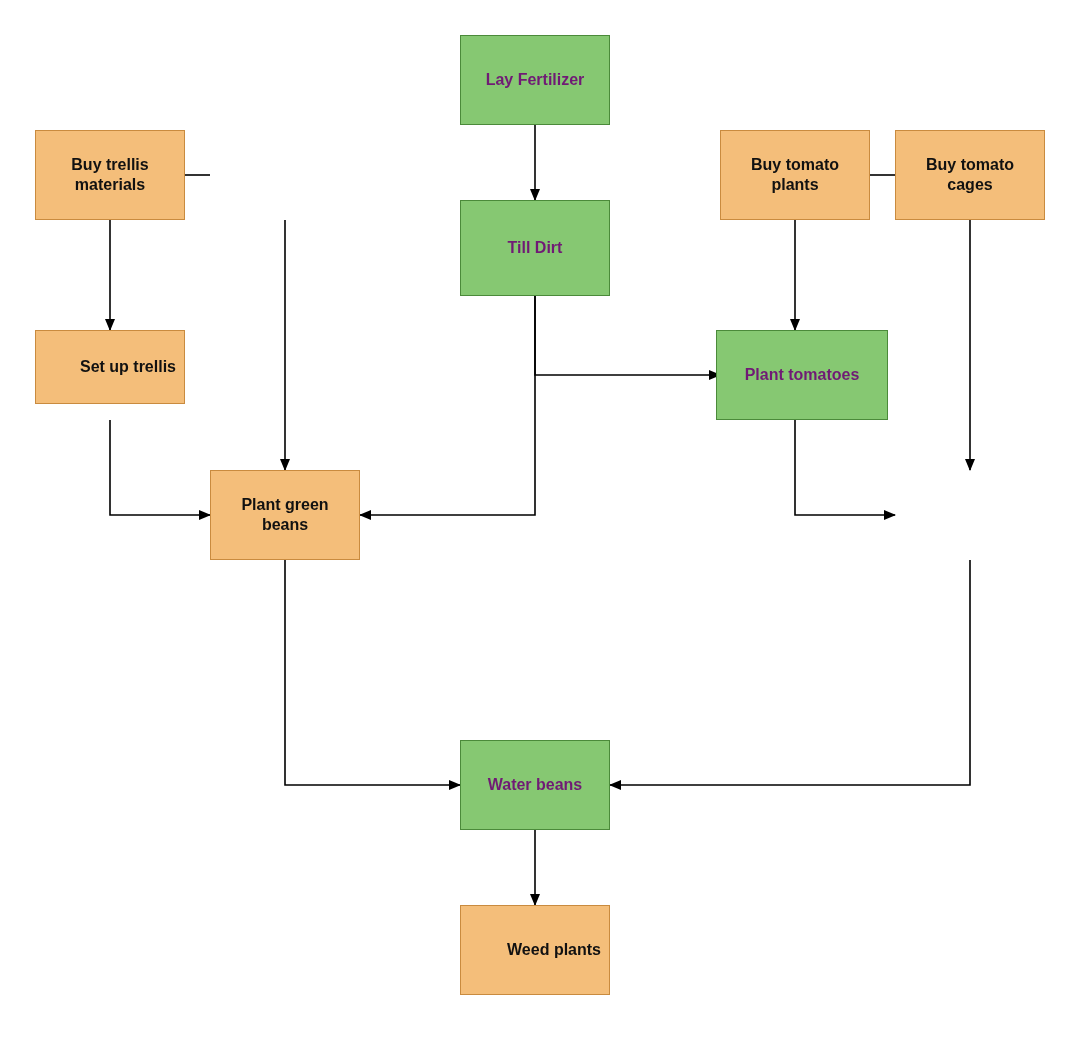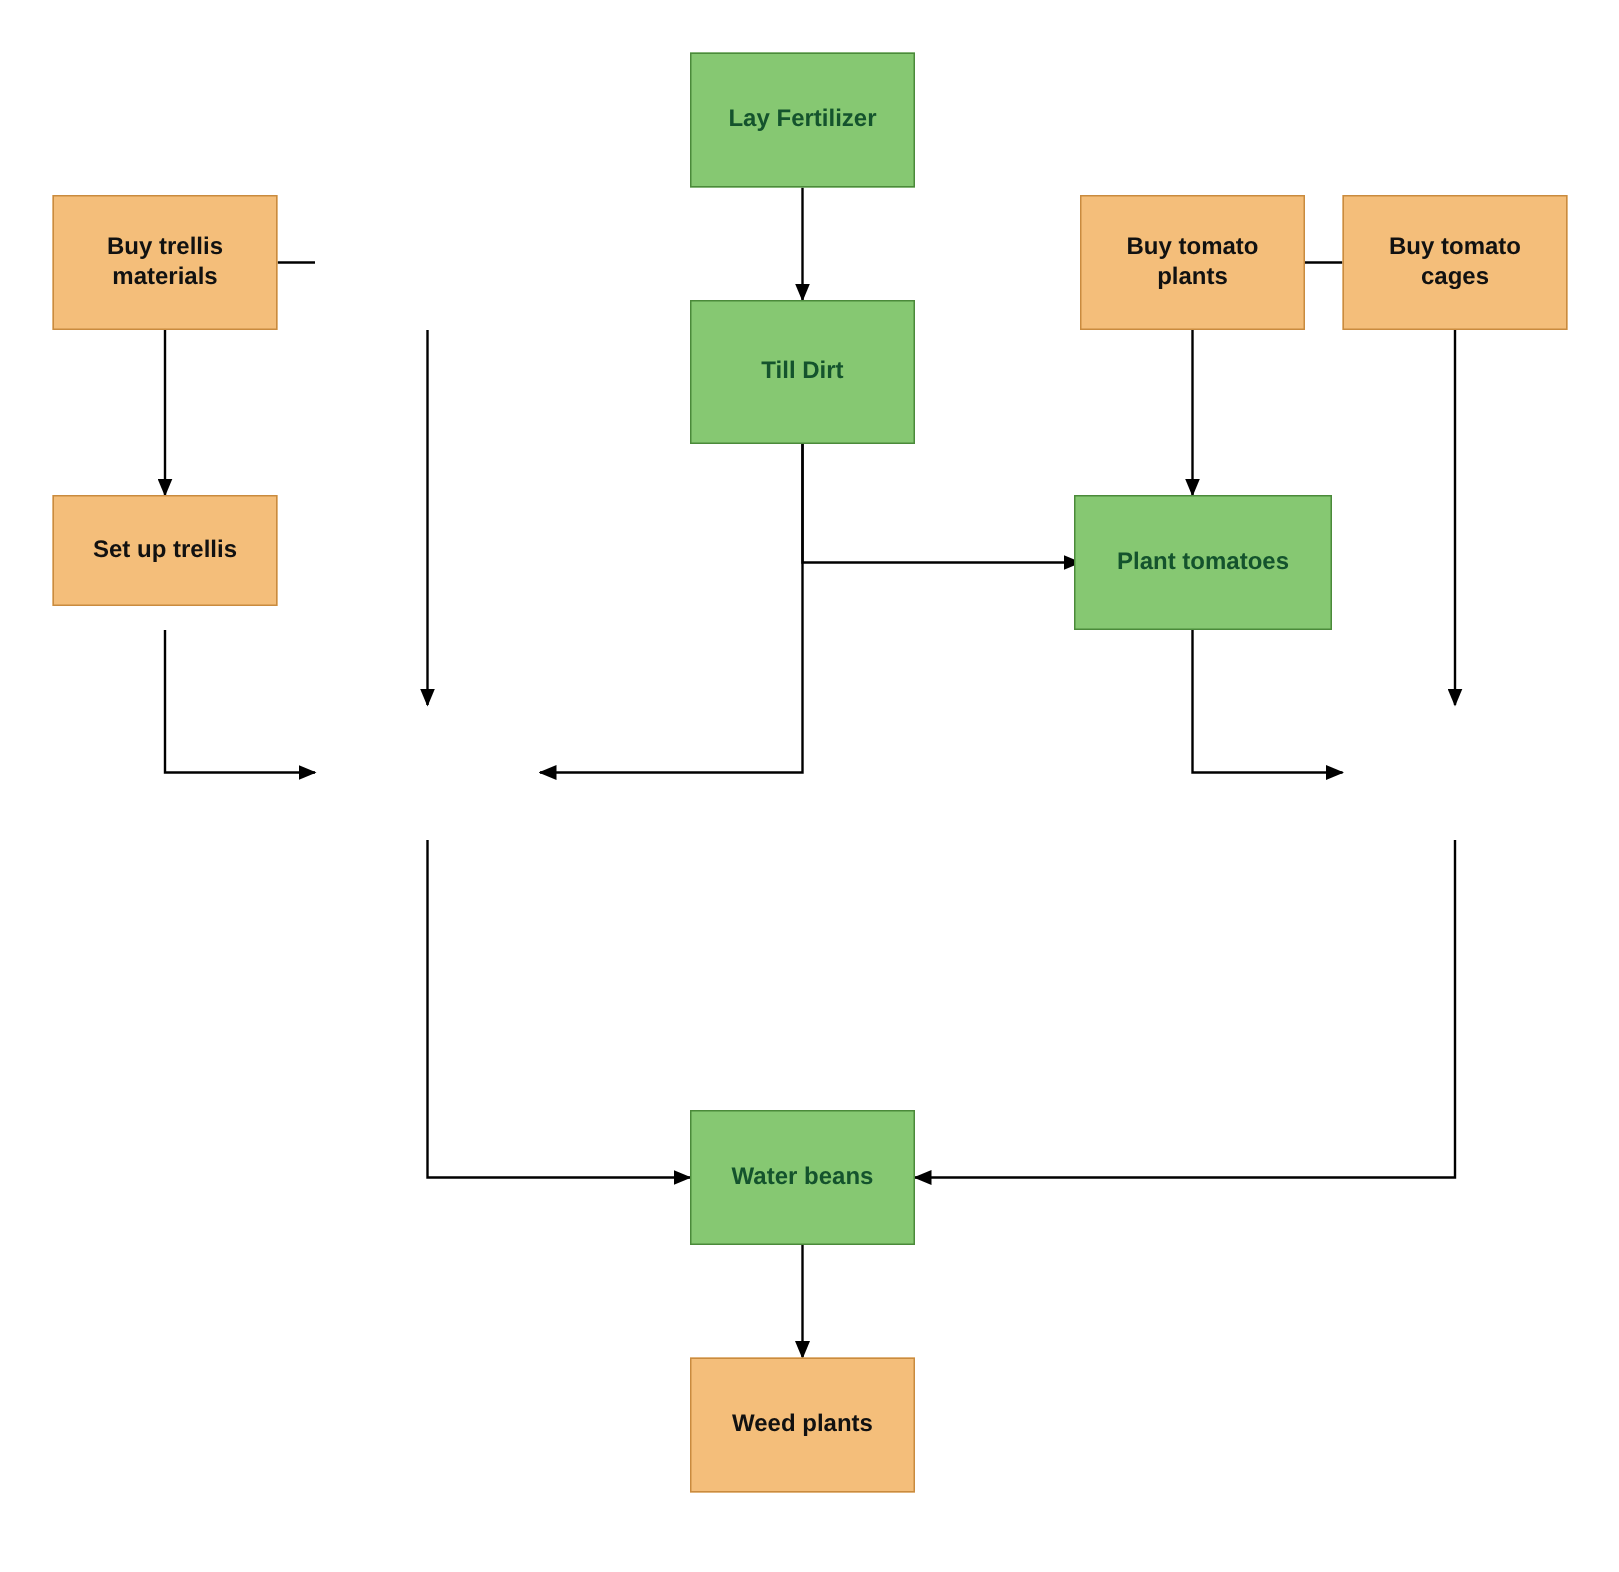--- a/index.html
+++ b/index.html
@@ -30,26 +30,27 @@
     text-align: center;
     font-size: 16px;
     font-weight: 600;
     line-height: 1.25;
     padding: 8px;
     border: 1.5px solid;
   }
   .green {
     background: #86c872;
     border-color: #4b8a3a;
-    color: #14532d;
+    color: #701a75;
   }
   .orange {
     background: #f4be7a;
     border-color: #c98b3f;
     color: #111;
+    justify-content: flex-end;
   }
 </style>
 </head>
 <body>
 
 <div id="canvas">
   <svg class="edges">
     <defs>
       <marker id="arrowhead" markerWidth="12" markerHeight="10" refX="11" refY="5" orient="auto" markerUnits="userSpaceOnUse">
         <path d="M0,0 L12,5 L0,10 Z" fill="#000"></path>
@@ -78,20 +79,23 @@
     </div>
   <div class="node green" style="left: 460px; top: 200px; width: 150px; height: 96px;">
       <span>Till Dirt</span>
     </div>
   <div class="node orange" style="left: 35px; top: 130px; width: 150px; height: 90px;">
       <span>Buy trellis materials</span>
     </div>
   <div class="node orange" style="left: 35px; top: 330px; width: 150px; height: 74px;">
       <span>Set up trellis</span>
     </div>
+  <div class="node orange" style="left: 210px; top: 470px; width: 150px; height: 90px;">
+      <span>Plant green beans</span>
+    </div>
   <div class="node orange" style="left: 720px; top: 130px; width: 150px; height: 90px;">
       <span>Buy tomato plants</span>
     </div>
   <div class="node orange" style="left: 895px; top: 130px; width: 150px; height: 90px;">
       <span>Buy tomato cages</span>
     </div>
   <div class="node green" style="left: 716px; top: 330px; width: 172px; height: 90px;">
       <span>Plant tomatoes</span>
     </div>
   <div class="node green" style="left: 460px; top: 740px; width: 150px; height: 90px;">

